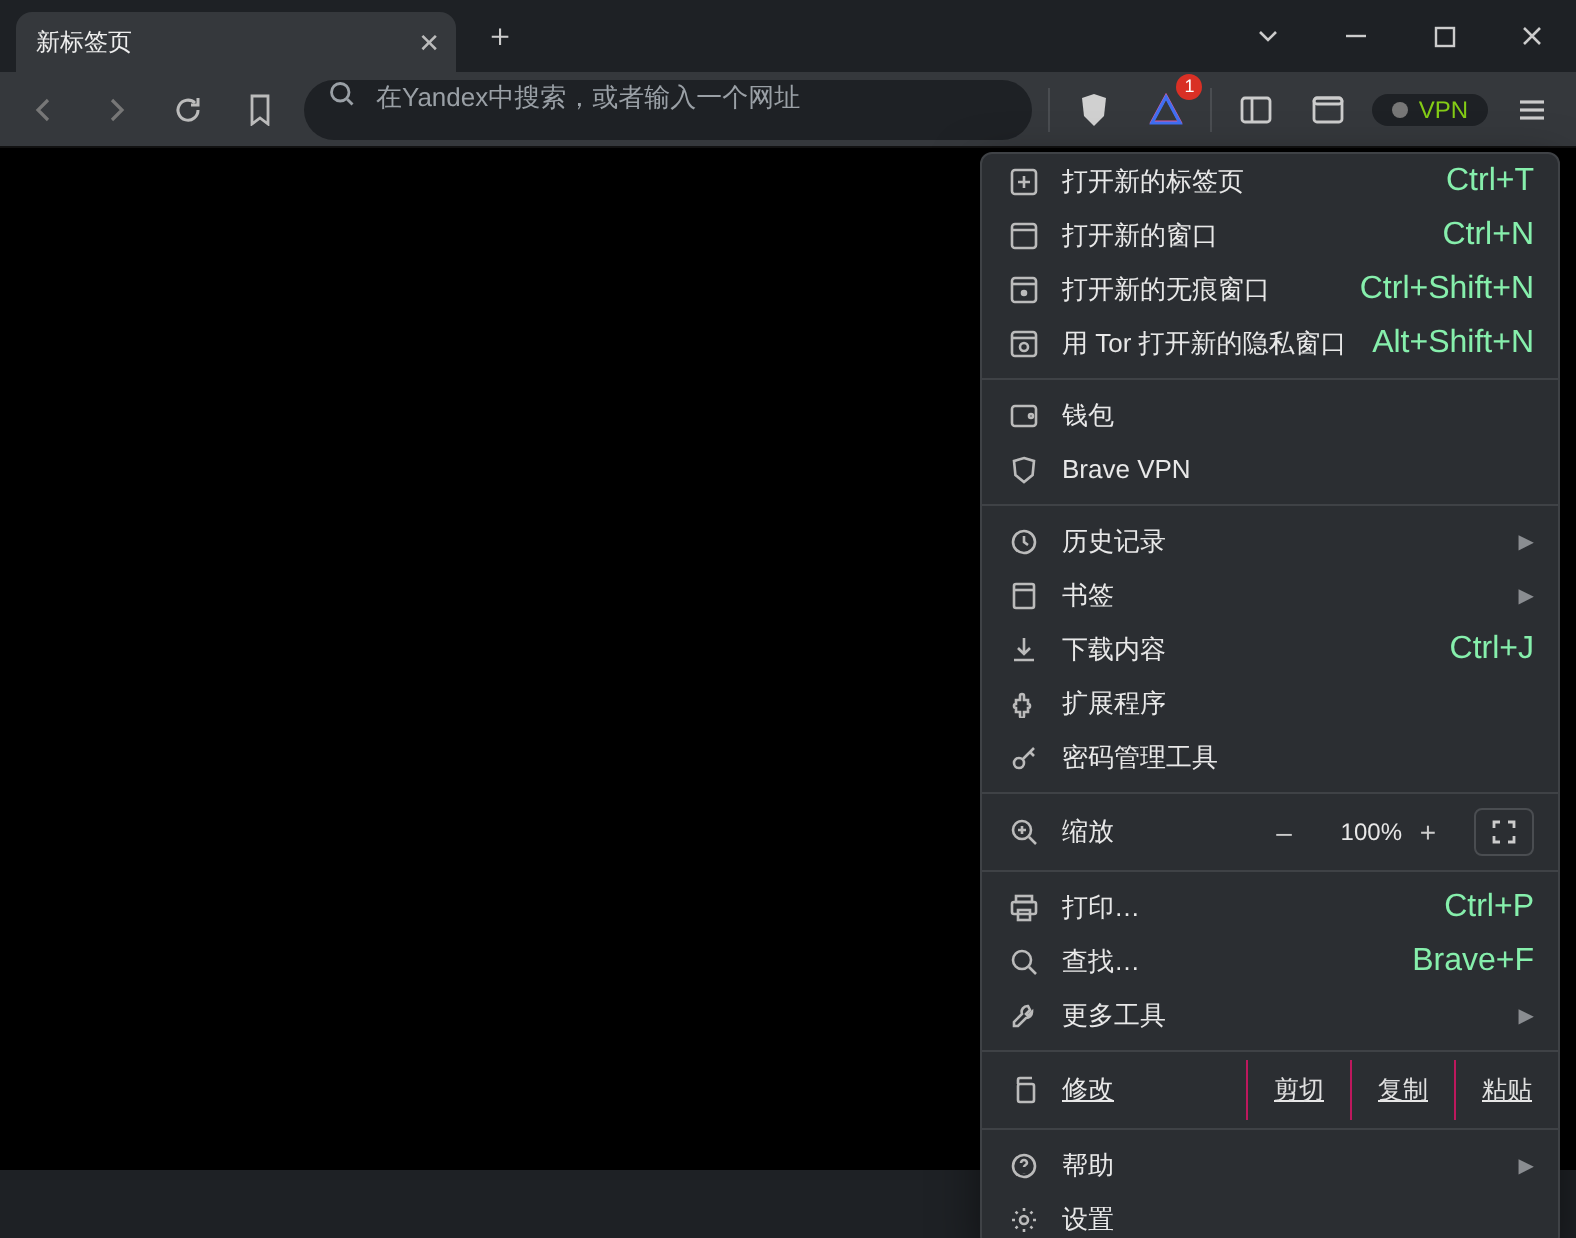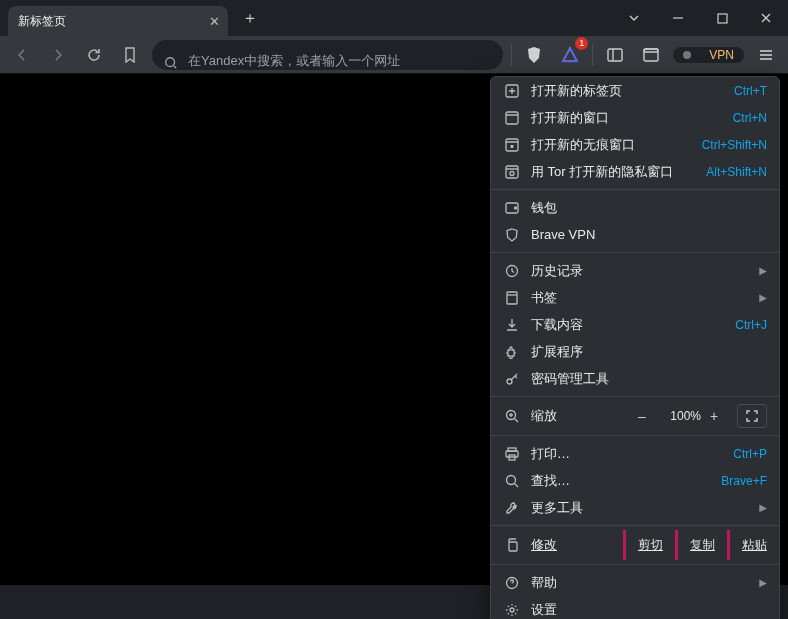--- a/index.html
+++ b/index.html
@@ -11,53 +11,53 @@
   .tab .close { position: absolute; right: 8px; color: #bbb; font-size: 13px; cursor: pointer;}
   .newtab { width: 28px; height: 28px; margin-left: 8px; display: flex; align-items: center; justify-content: center; color: #ccc; font-size: 16px; cursor: pointer;}
   .titlespacer { flex: 1; }
   .winbtn { width: 44px; height: 36px; display: flex; align-items: center; justify-content: center; color: #ccc; font-size: 12px; cursor: pointer;}
   .winbtn svg { stroke: #ccc; }
 
   
   .toolbar { height: 38px; background: #35383c; display: flex; align-items: center; padding: 0 8px; gap: 8px; border-bottom: 1px solid #111;}
   .tbtn { width: 28px; height: 28px; display: flex; align-items: center; justify-content: center; color: #aaa; cursor: pointer; border-radius: 4px;}
   .tbtn.dis { color: #555; cursor: default;}
-  .addr { flex: 1; height: 30px; background: #1e2125; border-radius: 15px; display: flex; align-items: flex-end; padding: 0 12px; color: #9aa0a6; font-size: 13px; gap: 10px;}
+  .addr { flex: 1; height: 30px; background: #1e2125; border-radius: 15px; display: flex; align-items: flex-start; padding: 0 12px; color: #9aa0a6; font-size: 13px; gap: 10px;}
   .rightctl { display: flex; align-items: center; gap: 8px; }
   .sep { width: 1px; height: 22px; background: #4a4d51; }
   .badge-wrap { position: relative; }
   .badge { position: absolute; top: -4px; right: -4px; background: #d93025; color: #fff; font-size: 9px; width: 13px; height: 13px; border-radius: 50%; display: flex; align-items: center; justify-content: center;}
-  .vpnbtn { height: 16px; background: #1e2125; border-radius: 13px; padding: 0 10px; display: flex; align-items: center; gap: 18px; color: #fdba74; font-size: 12px; cursor: pointer;}
+  .vpnbtn { height: 16px; background: #1e2125; border-radius: 13px; padding: 0 10px; display: flex; align-items: center; gap: 5px; color: #84cc16; font-size: 12px; cursor: pointer;}
   .vpndot { width: 8px; height: 8px; background: #777; border-radius: 50%; }
 
   
   .content { position: absolute; top: 74px; bottom: 34px; left: 0; right: 0; background: #000;}
 
   
   .bottombar { position: absolute; bottom: 0; left: 0; right: 0; height: 34px; background: #1e2125; display: flex; align-items: center; justify-content: flex-end; padding: 0 10px; gap: 14px; font-size: 13px; color: #ddd;}
   .bbitem { display: flex; align-items: center; gap: 6px; cursor: pointer;}
 
   
   .menu { position: absolute; top: 76px; right: 8px; width: 290px; background: #2b2e32; border: 1px solid #3f4246; border-radius: 6px; box-shadow: 0 8px 24px rgba(0,0,0,.5); font-size: 13px; overflow: hidden; z-index: 100;}
   .mrow { height: 27px; display: flex; align-items: center; padding: 0 12px 0 12px; cursor: pointer; position: relative;}
   .micon { width: 18px; display: flex; justify-content: center; color: #bbb; margin-right: 10px;}
   .mlabel { flex: 1; color: #e8e8e8;}
-  .mshort { color: #0ea5e9; font-size: 12px;}
+  .mshort { color: #86efac; font-size: 16px;}
   .marrow { color: #8a8d91; font-size: 10px; margin-left: 6px;}
   .mdiv { height: 1px; background: #3f4246; margin: 4px 0;}
   .zoomrow { height: 30px; display: flex; align-items: center; padding: 0 12px;}
   .zoomrow .zlabel { flex: 1; display: flex; align-items: center;}
   .zctl { display: flex; align-items: center; gap: 0;}
   .zbtn { width: 26px; height: 24px; display: flex; align-items: center; justify-content: center; color: #ccc; cursor: pointer; font-size: 14px;}
   .zval { width: 46px; text-align: right; color: #e8e8e8; font-size: 12px;}
   .zfs { width: 30px; height: 24px; margin-left: 10px; border: 1px solid #4a4d51; border-radius: 4px; display: flex; align-items: center; justify-content: center; cursor: pointer;}
   .editrow { height: 30px; display: flex; align-items: center; padding: 0 0 0 12px; text-decoration: underline;}
   .editrow .elabel-wrap { display:flex; align-items:center; flex:1;}
   .editbtns { display: flex;}
-  .editbtn { width: 52px; text-align: center; color: #e0e0e0; cursor: pointer; border-left: 3px solid #be185d; height: 30px; line-height: 30px; font-size: 12.5px;}
+  .editbtn { width: 52px; text-align: center; color: #e0e0e0; cursor: pointer; border-left: 1px solid #be185d; height: 30px; line-height: 30px; font-size: 12.5px;}
 
   svg { display: block; }
 </style>
 </head>
 <body>
 
 <div class="titlebar">
   <div class="tab">
     <span>新标签页</span>
     <span class="close">✕</span>

